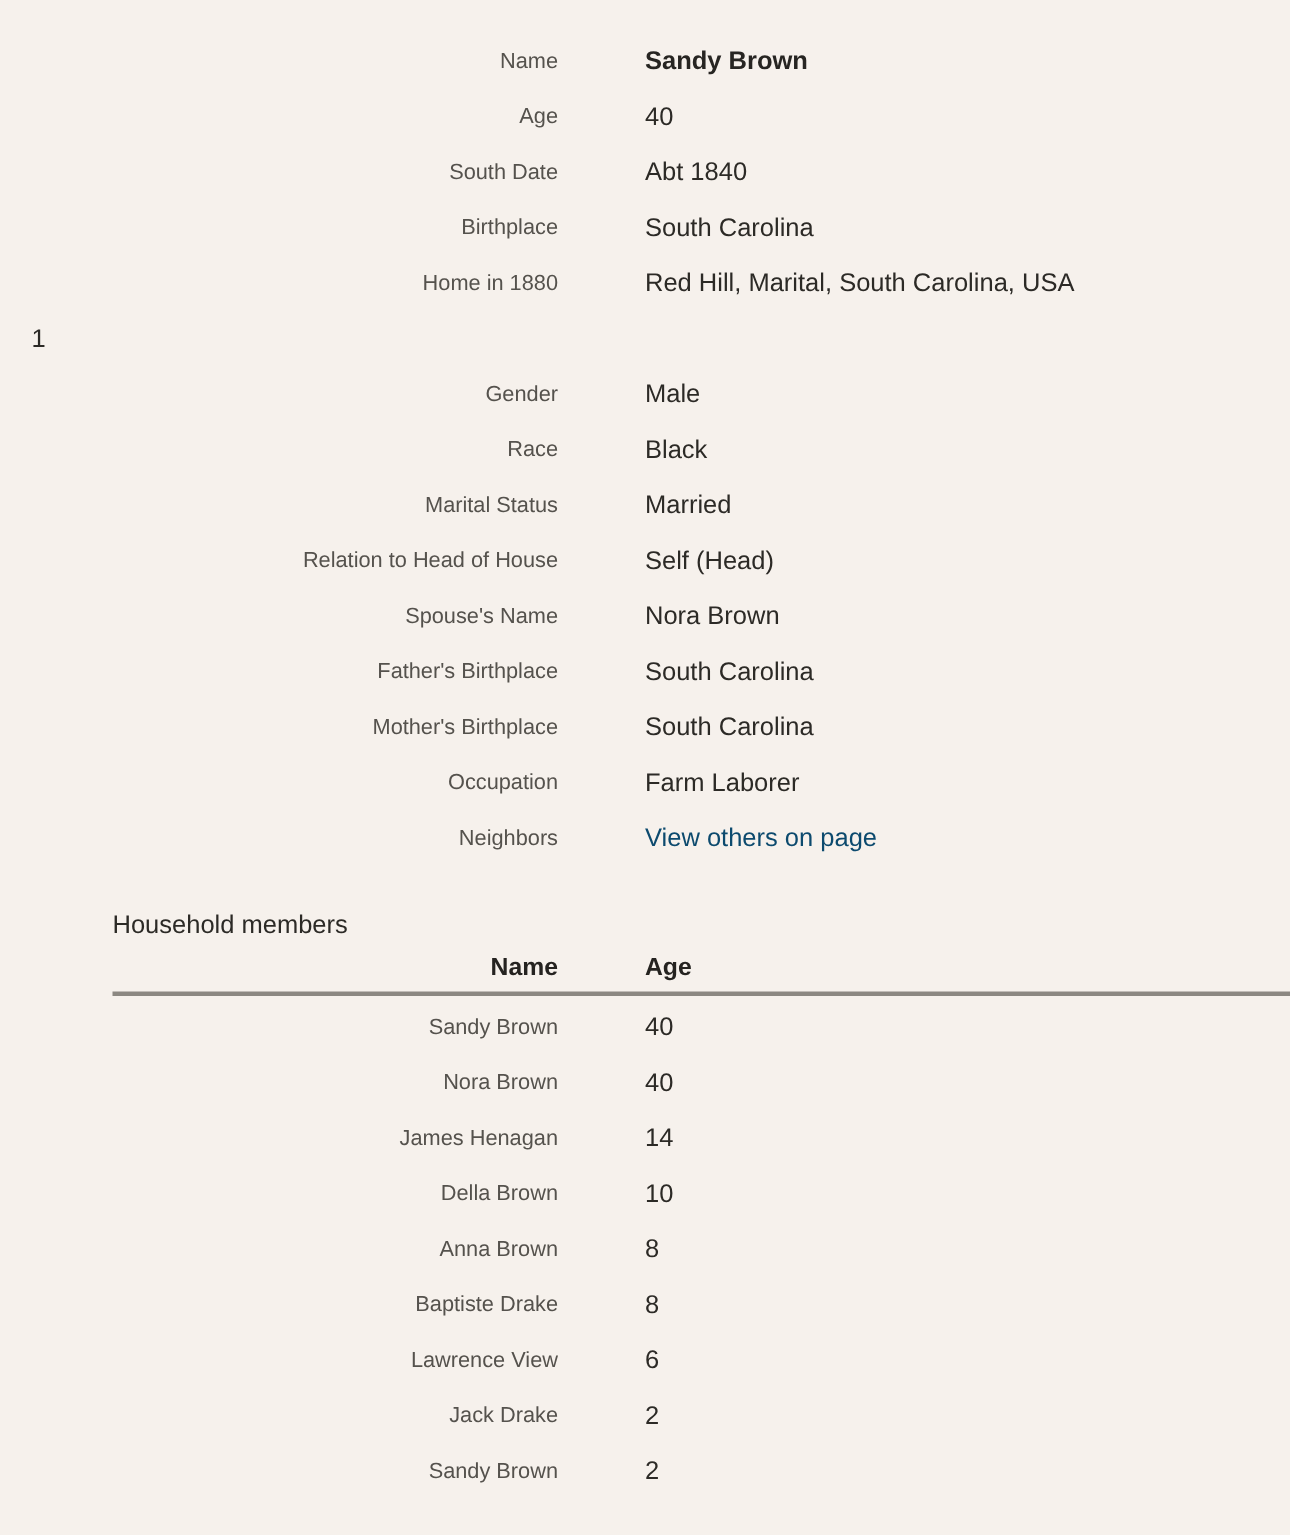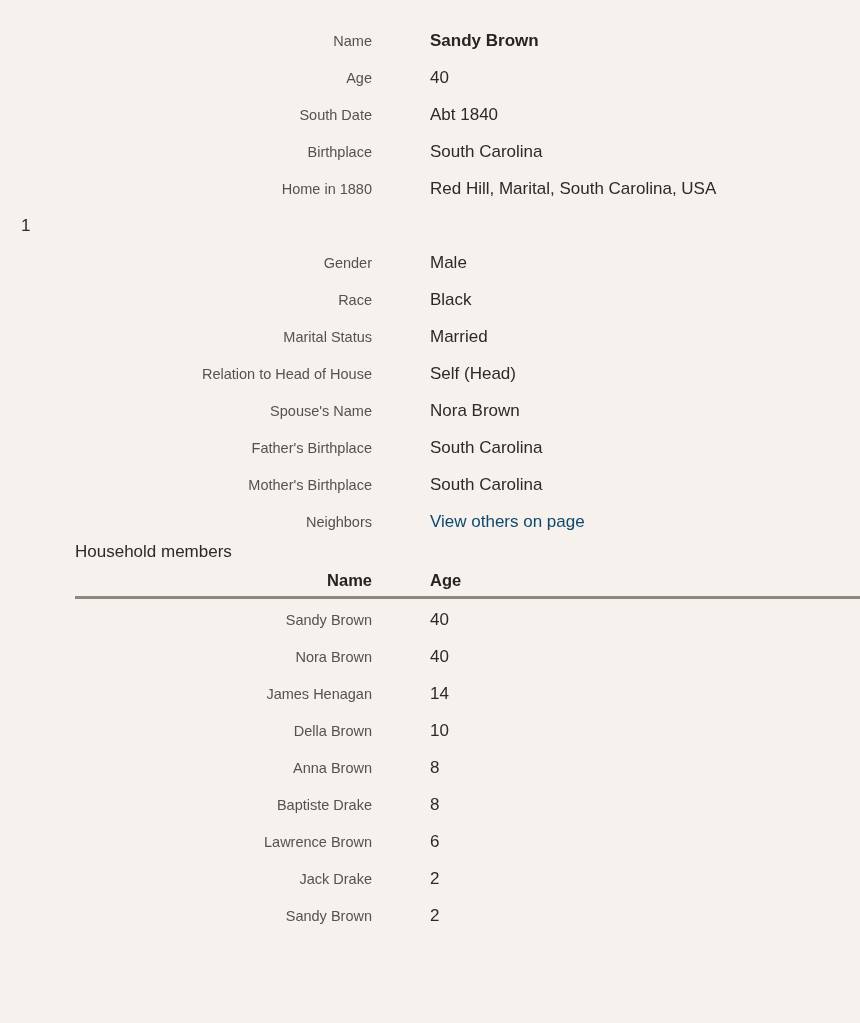--- a/index.html
+++ b/index.html
@@ -30,21 +30,21 @@
   }
   .value {
     margin-left: 21px;
     font-size: 17px;
     line-height: 1.2;
     color: #2c2a26;
   }
   .value.bold { font-weight: 700; color: #272522; }
   .link-plain { text-decoration: none; color: #0c4a6e; cursor: pointer; }
 
-  .household { }
+  .household { margin-top: 28px; }
   .household-title {
     margin-left: 75px;
     font-size: 17px;
     font-weight: 400;
     color: #2c2a26;
     line-height: 22px;
   }
   .thead { height: 33px; align-items: flex-end; padding-bottom: 6px; }
   .th-name {
     width: 372px;
@@ -131,20 +131,24 @@
     </div>
     <div class="row">
       <div class="label">Father's Birthplace</div>
       <div class="value">South Carolina</div>
     </div>
     <div class="row">
       <div class="label">Mother's Birthplace</div>
       <div class="value">South Carolina</div>
     </div>
     <div class="row">
+      <div class="label">Occupation</div>
+      <div class="value">Farm Laborer</div>
+    </div>
+    <div class="row">
       <div class="label">Neighbors</div>
       <div class="value link-plain">View others on page</div>
     </div>
   </section>
 
   <section class="household">
     <h2 class="household-title">Household members</h2>
 
     <div class="row thead">
       <div class="th-name">Name</div>
@@ -171,21 +175,21 @@
       </div>
       <div class="row">
         <div class="member-name">Anna Brown</div>
         <div class="member-age">8</div>
       </div>
       <div class="row">
         <div class="member-name">Baptiste Drake</div>
         <div class="member-age">8</div>
       </div>
       <div class="row">
-        <div class="member-name">Lawrence Brown</div>
+        <div class="member-name">Lawrence View</div>
         <div class="member-age">6</div>
       </div>
       <div class="row">
         <div class="member-name">Jack Drake</div>
         <div class="member-age">2</div>
       </div>
       <div class="row">
         <div class="member-name">Sandy Brown</div>
         <div class="member-age">2</div>
       </div>

